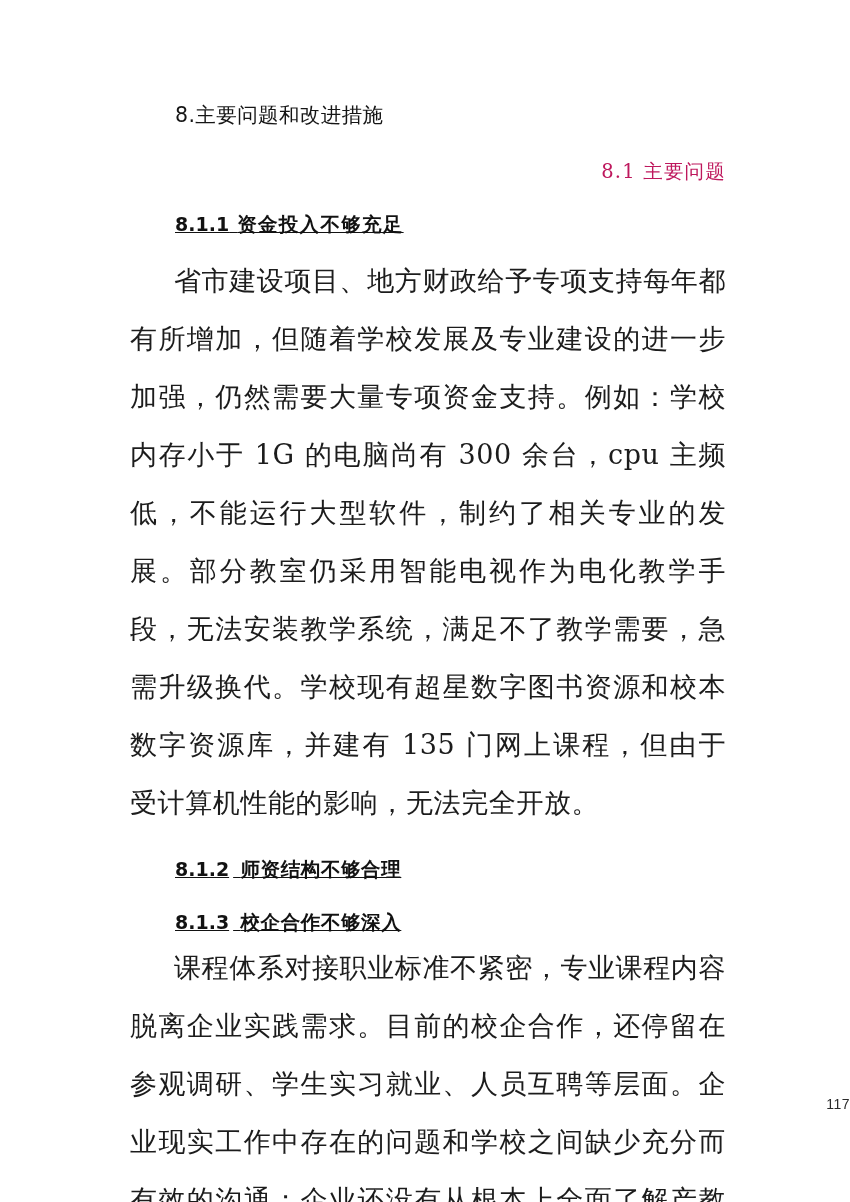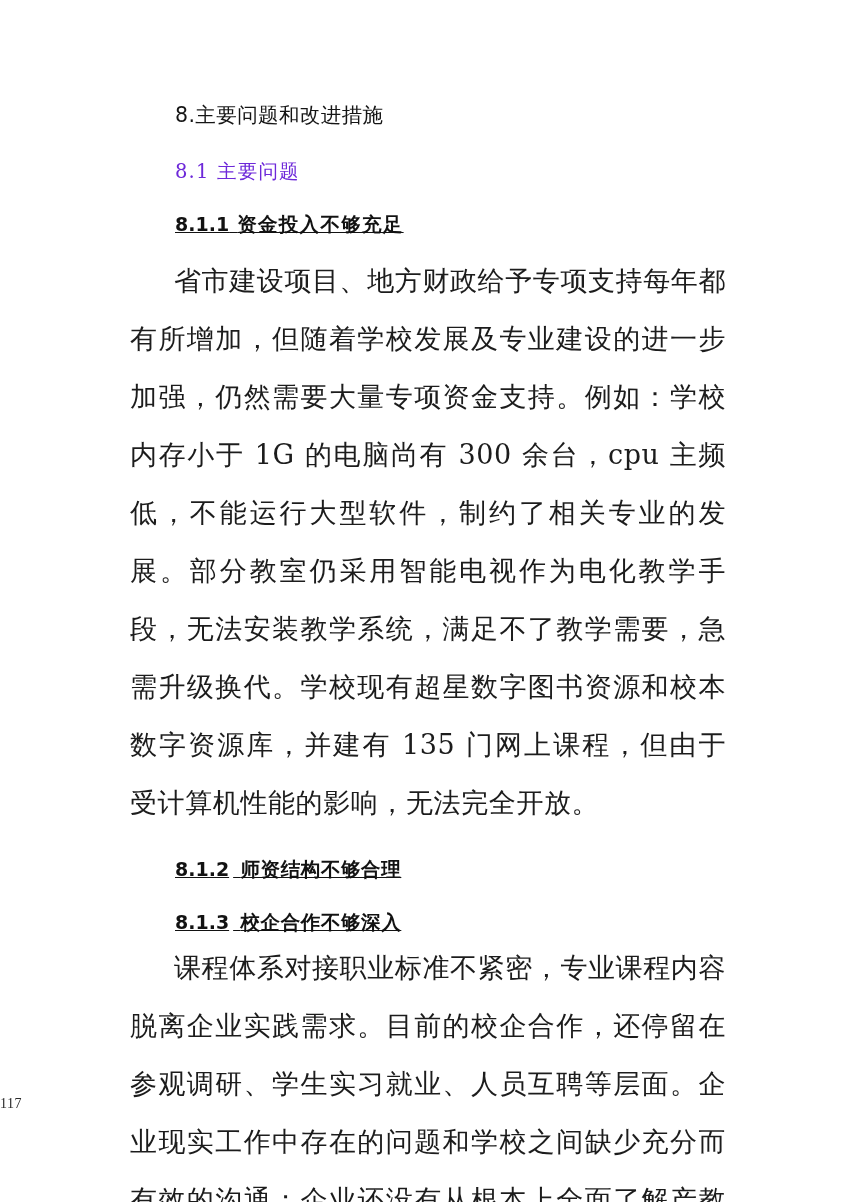--- a/index.html
+++ b/index.html
@@ -29,25 +29,26 @@
     color: #151515;
     letter-spacing: 0.4px;
     margin: 0 0 0 45px;
     line-height: 30px;
     white-space: nowrap;
   }
   .h-sub {
     font-family: "DejaVu Serif", "Liberation Serif", serif;
     font-size: 19.5px;
     font-weight: 400;
-    color: #6d28d9;
+    color: #be185d;
     letter-spacing: 1.2px;
     margin: 27px 0 0 45px;
     line-height: 30px;
     white-space: nowrap;
+    text-align: right;
   }
   .h-sub3 {
     font-family: "DejaVu Serif", "Liberation Serif", serif;
     font-size: 19.5px;
     font-weight: bold;
     color: #121212;
     letter-spacing: 1.3px;
     margin: 22px 0 0 45px;
     line-height: 30px;
     white-space: nowrap;
@@ -78,22 +79,22 @@
   .para.p1 { margin-top: 12px; }
   .para.p2 { margin-top: 5px; }
   .para.p3 { margin-top: 1px; }
 
   
   .folio {
     position: absolute;
     left: 0;
     right: 0;
     top: 1096px;
-    text-align: left;
-    font-family: Liberation Serif, serif;
+    text-align: right;
+    font-family: Liberation Sans, sans-serif;
     font-size: 14px;
     color: #2a2a2a;
     letter-spacing: 0.5px;
   }
 </style>
 </head>
 <body>
 
 <div class="page">
 

